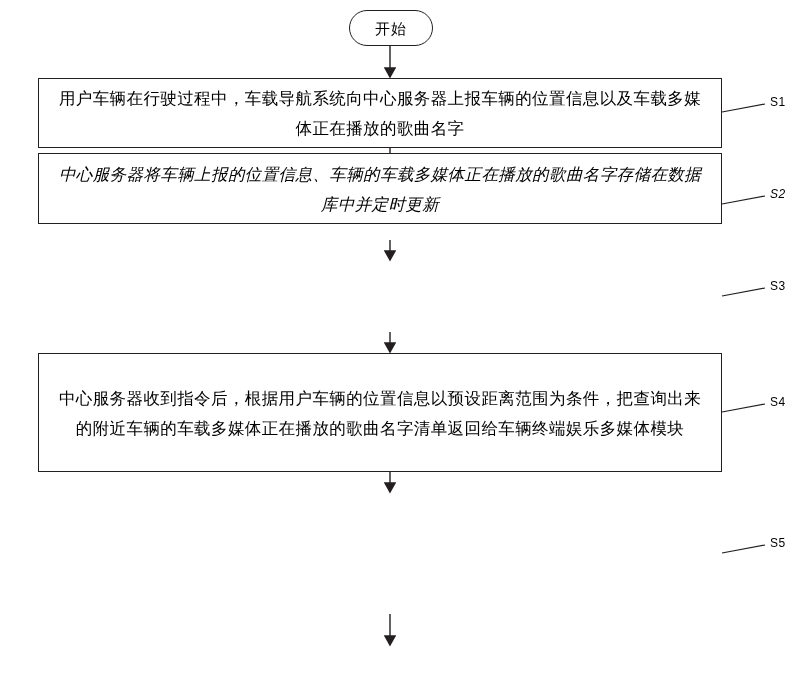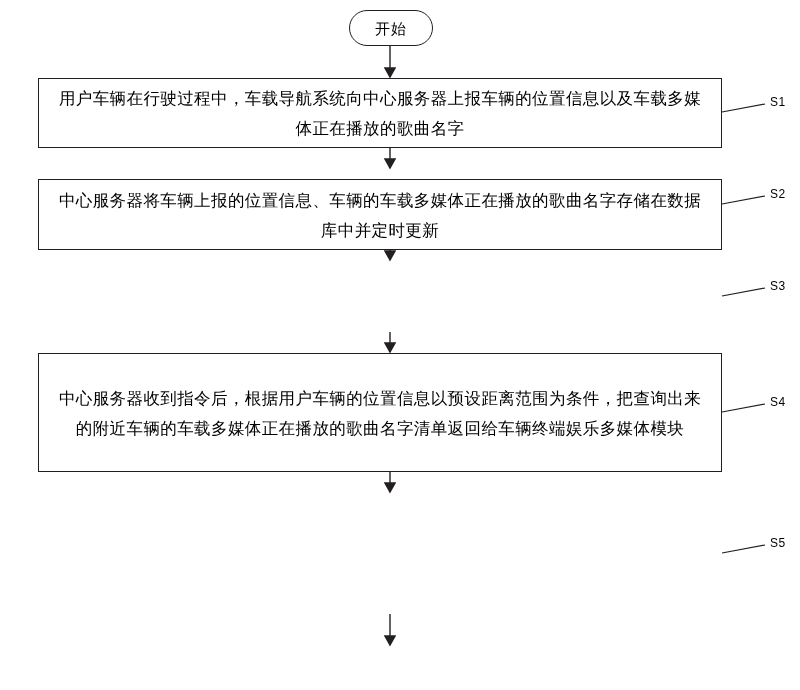--- a/index.html
+++ b/index.html
@@ -98,24 +98,24 @@
 
   <div class="terminal" style="left:329px; top:10px; width:82px; height:34px;">
     <span>开始</span>
   </div>
 
   <div class="process" style="left:18px; top:78px; width:684px; height:70px;">
     <div class="txt">用户车辆在行驶过程中，车载导航系统向中心服务器上报车辆的位置信息以及车载多媒体正在播放的歌曲名字</div>
   </div>
   <div class="step-label" style="left:750px; top:96px;">S1</div>
 
-  <div class="process" style="left:18px; top:179px; width:684px; height:71px;">
+  <div class="process" style="left:18px; top:153px; width:684px; height:71px;font-style:italic;">
     <div class="txt">中心服务器将车辆上报的位置信息、车辆的车载多媒体正在播放的歌曲名字存储在数据库中并定时更新</div>
   </div>
-  <div class="step-label" style="left:750px; top:188px;">S2</div>
+  <div class="step-label" style="left:750px; top:188px;font-style:italic;">S2</div>
 
   <div class="step-label" style="left:750px; top:280px;">S3</div>
 
   <div class="process" style="left:18px; top:353px; width:684px; height:119px;">
     <div class="txt">中心服务器收到指令后，根据用户车辆的位置信息以预设距离范围为条件，把查询出来的附近车辆的车载多媒体正在播放的歌曲名字清单返回给车辆终端娱乐多媒体模块</div>
   </div>
   <div class="step-label" style="left:750px; top:396px;text-align:right;">S4</div>
 
   <div class="step-label" style="left:750px; top:537px;">S5</div>
 

